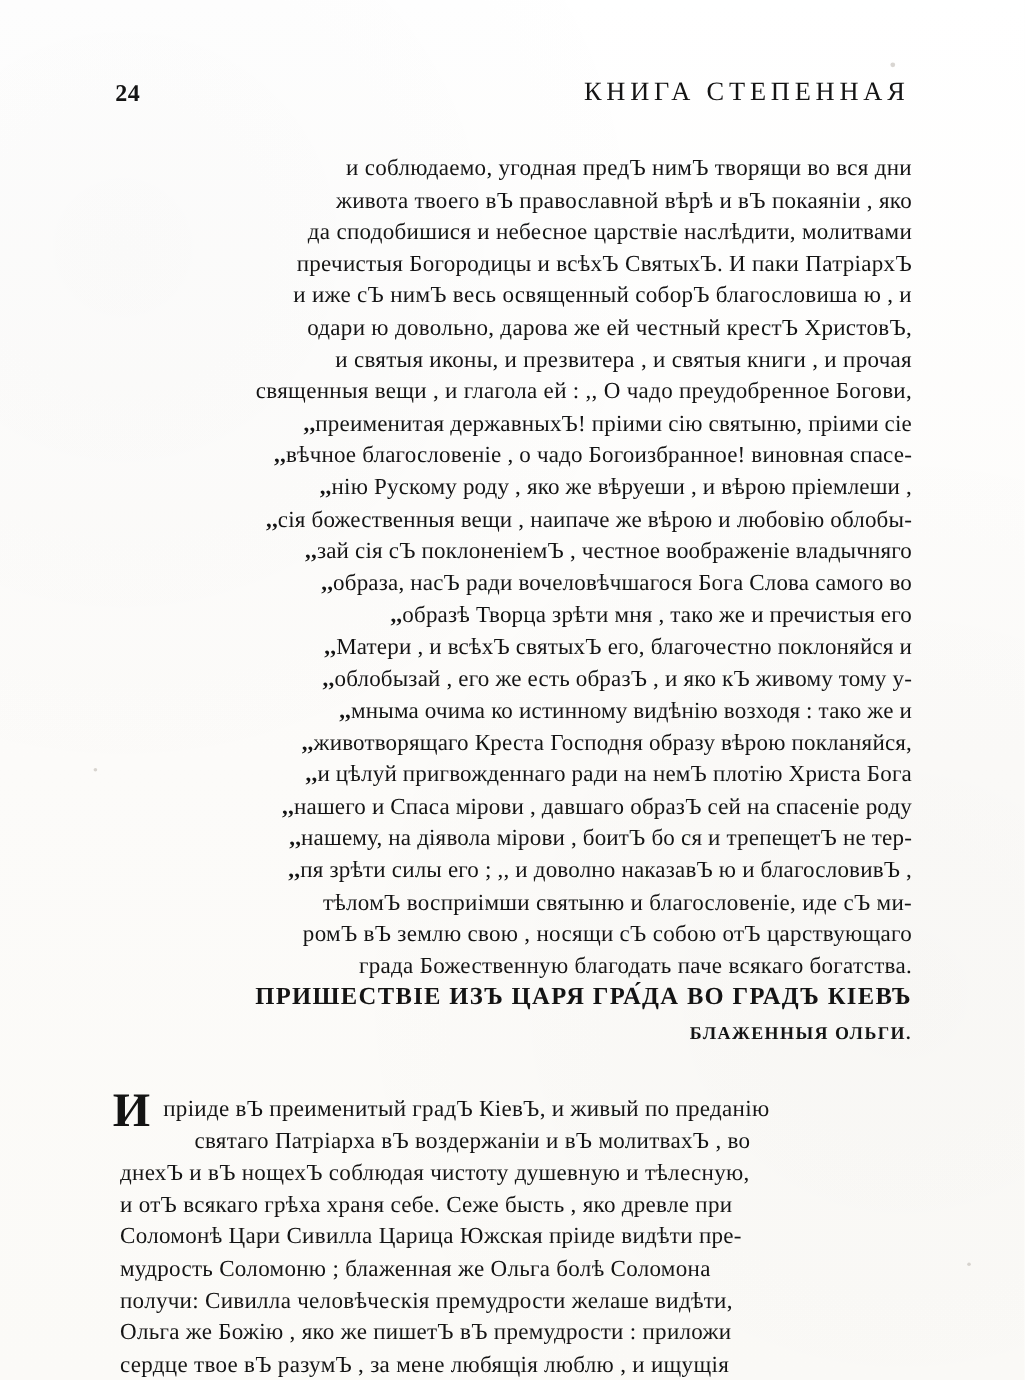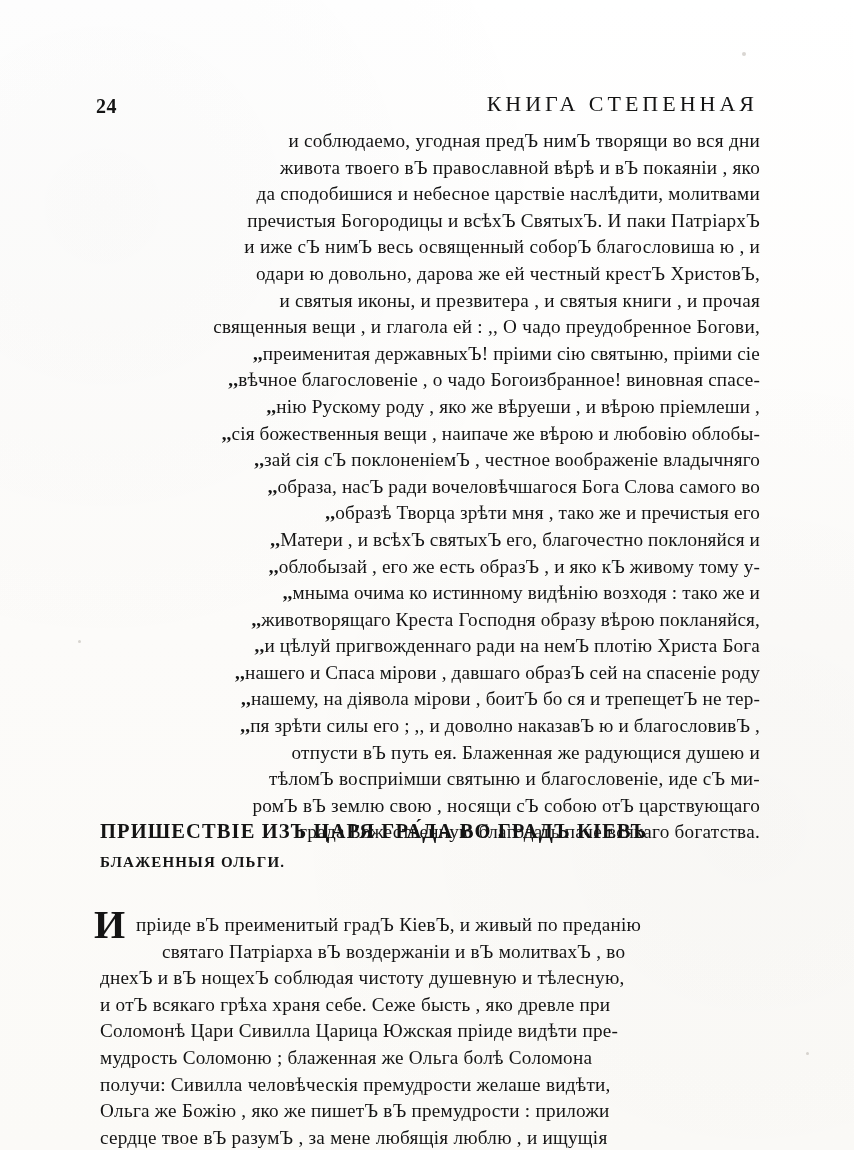--- a/index.html
+++ b/index.html
@@ -28,21 +28,21 @@
     pointer-events: none;
   }
   .content {
     position: relative;
     z-index: 2;
   }
 
   
   .header {
     position: absolute;
-    top: 91px;
+    top: 63px;
     left: 96px;
     right: 96px;
     height: 30px;
   }
   .folio {
     position: absolute;
     left: 0;
     top: 4px;
     font-size: 20px;
     font-weight: 700;
@@ -88,21 +88,21 @@
     width: 14px;
     font-weight: 700;
   }
 
   
   .chapter {
     position: absolute;
     top: 820px;
     left: 100px;
     width: 660px;
-    text-align: left;
+    text-align: right;
   }
   .chapter-title {
     font-size: 20.5px;
     font-weight: 700;
     letter-spacing: 1.1px;
     white-space: nowrap;
   }
   .chapter-sub {
     margin-top: 11px;
     font-size: 15px;
@@ -188,21 +188,20 @@
       <p class="line quoted"><span class="qm">,,</span><span>образѣ  Творца  зрѣти мня ,  тако же  и пречистыя его</span></p>
       <p class="line quoted"><span class="qm">,,</span><span>Матери , и всѣхЪ святыхЪ его, благочестно поклоняйся и</span></p>
       <p class="line quoted"><span class="qm">,,</span><span>облобызай , его же есть образЪ , и яко кЪ живому тому у-</span></p>
       <p class="line quoted"><span class="qm">,,</span><span>мныма очима ко истинному видѣнiю возходя : тако же и</span></p>
       <p class="line quoted"><span class="qm">,,</span><span>животворящаго Креста Господня образу вѣрою покланяйся,</span></p>
       <p class="line quoted"><span class="qm">,,</span><span>и цѣлуй пригвожденнаго ради на немЪ плотiю Христа Бога</span></p>
       <p class="line quoted"><span class="qm">,,</span><span>нашего и Спаса мiрови , давшаго образЪ сей на спасенiе роду</span></p>
       <p class="line quoted"><span class="qm">,,</span><span>нашему, на дiявола мiрови , боитЪ бо ся и трепещетЪ не тер-</span></p>
       <p class="line quoted"><span class="qm">,,</span><span>пя зрѣти силы его ; ,,  и доволно наказавЪ ю и благословивЪ ,</span></p>
 
-      <p class="line just">отпусти вЪ путь ея.  Блаженная же радующися душею и</p>
       <p class="line just">тѣломЪ восприiмши святыню и благословенiе, иде сЪ ми-</p>
       <p class="line just">ромЪ вЪ землю свою , носящи сЪ собою отЪ царствующаго</p>
       <p class="line just">града Божественную благодать паче всякаго богатства.</p>
     </div>
 
     <div class="chapter">
       <div class="chapter-title">ПРИШЕСТВIЕ ИЗЪ ЦАРЯ ГРА́ДА ВО ГРАДЪ КIЕВЪ</div>
       <div class="chapter-sub">БЛАЖЕННЫЯ ОЛЬГИ.</div>
     </div>
 

